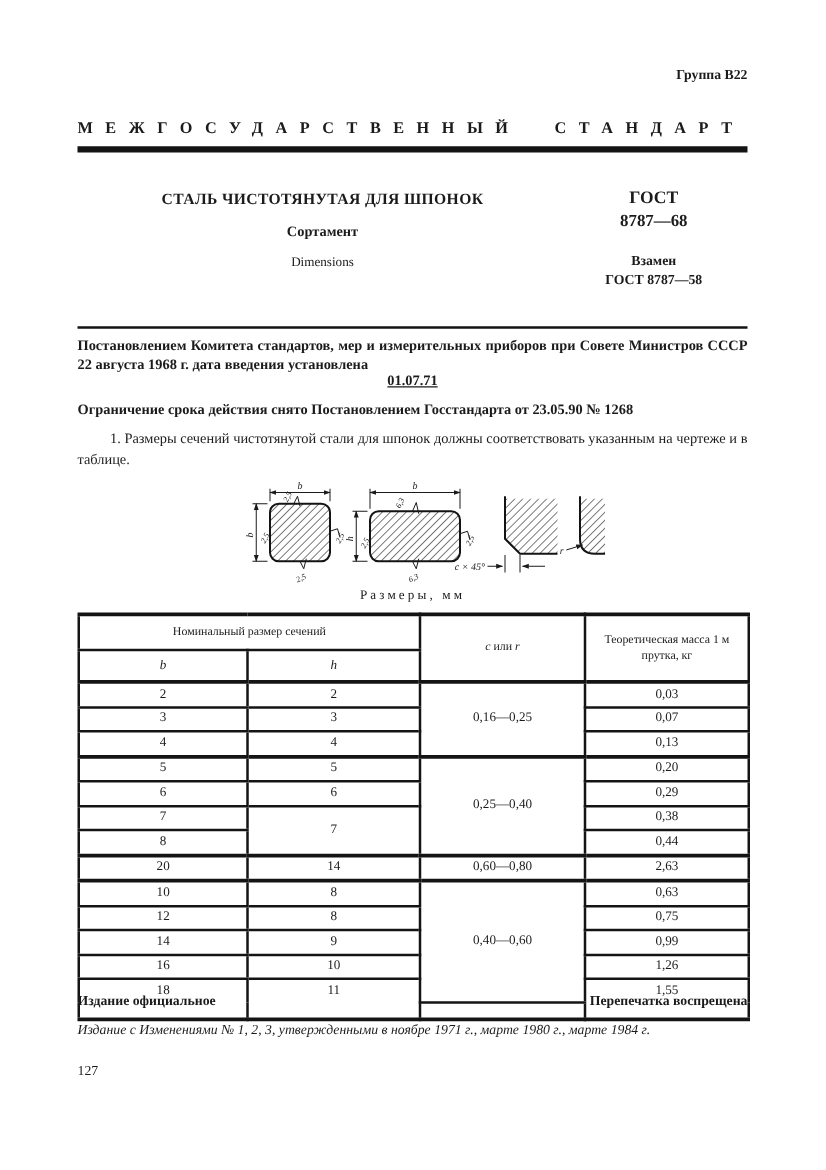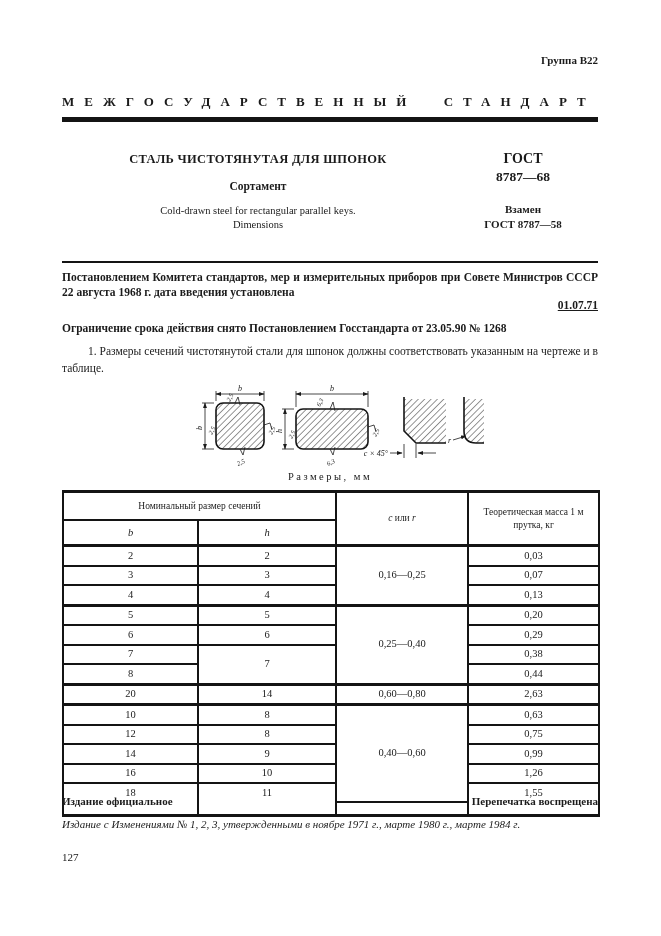--- a/index.html
+++ b/index.html
@@ -19,21 +19,21 @@
   .title-left{top:152px;left:62px;width:392px;text-align:center;}
   .doc-title{font-weight:bold;font-size:12.5px;letter-spacing:.3px;}
   .doc-subtitle{font-weight:bold;font-size:11.5px;margin-top:13px;}
   .doc-title-en{font-size:10.5px;margin-top:12px;line-height:1.3;}
   .title-right{top:150px;left:448px;width:150px;text-align:center;}
   .gost-label{font-weight:bold;font-size:14px;line-height:1.3;}
   .gost-number{font-weight:bold;font-size:13.5px;line-height:1.3;}
   .replaces{font-weight:bold;font-size:11px;margin-top:16px;line-height:1.35;}
 
   .decree{top:270px;font-weight:bold;font-size:11.5px;line-height:1.28;text-align:justify;}
-  .decree-date{top:299px;text-align:right;font-weight:bold;font-size:11.5px;text-decoration:underline;}
+  .decree-date{top:299px;text-align:center;font-weight:bold;font-size:11.5px;text-decoration:underline;}
   .limitation{top:322px;font-weight:bold;font-size:11.5px;}
   .clause{top:343px;font-size:11.5px;line-height:1.45;text-align:justify;text-indent:26px;}
 
   .figure-wrap{top:383px;left:62px;width:536px;height:88px;}
   .figure-wrap svg{position:absolute;left:130px;top:0;}
   .fig-txt{font-family:"Liberation Serif",serif;font-style:italic;font-size:8px;fill:#1b1b1b;}
   .fig-small{font-family:"Liberation Serif",serif;font-style:italic;font-size:6.5px;fill:#1b1b1b;}
   .thin{stroke:#1b1b1b;stroke-width:.8;fill:none;}
   .outline{stroke:#141414;stroke-width:1.6;fill:none;}
 
@@ -69,21 +69,20 @@
   <div class="abs content-x group-label">Группа В22</div>
 
   <div class="abs content-x standard-name">МЕЖГОСУДАРСТВЕННЫЙ СТАНДАРТ</div>
 
   <div class="abs content-x rule-thick"></div>
 
   <div class="abs title-left">
     <div class="doc-title">СТАЛЬ ЧИСТОТЯНУТАЯ ДЛЯ ШПОНОК</div>
     <div class="doc-subtitle">Сортамент</div>
     <div class="doc-title-en">
-      <div>Cold-drawn steel for rectangular parallel keys.</div>
       <div>Dimensions</div>
     </div>
   </div>
 
   <div class="abs title-right">
     <div class="gost-label">ГОСТ</div>
     <div class="gost-number">8787—68</div>
     <div class="replaces">
       <div>Взамен</div>
       <div>ГОСТ 8787—58</div>

